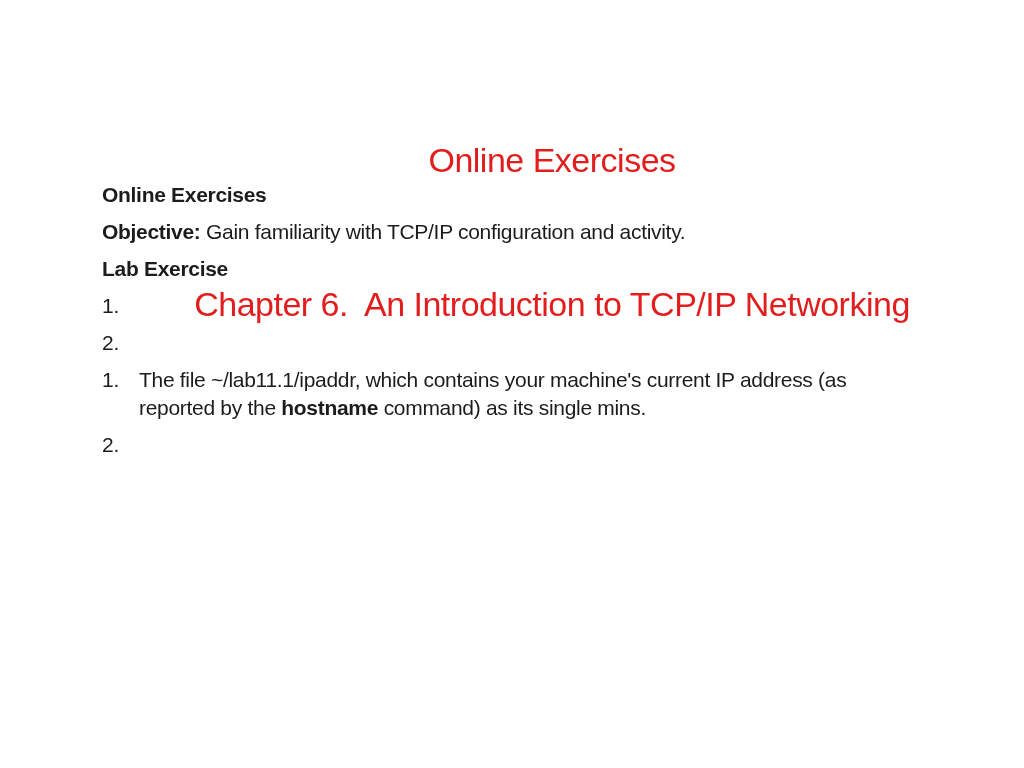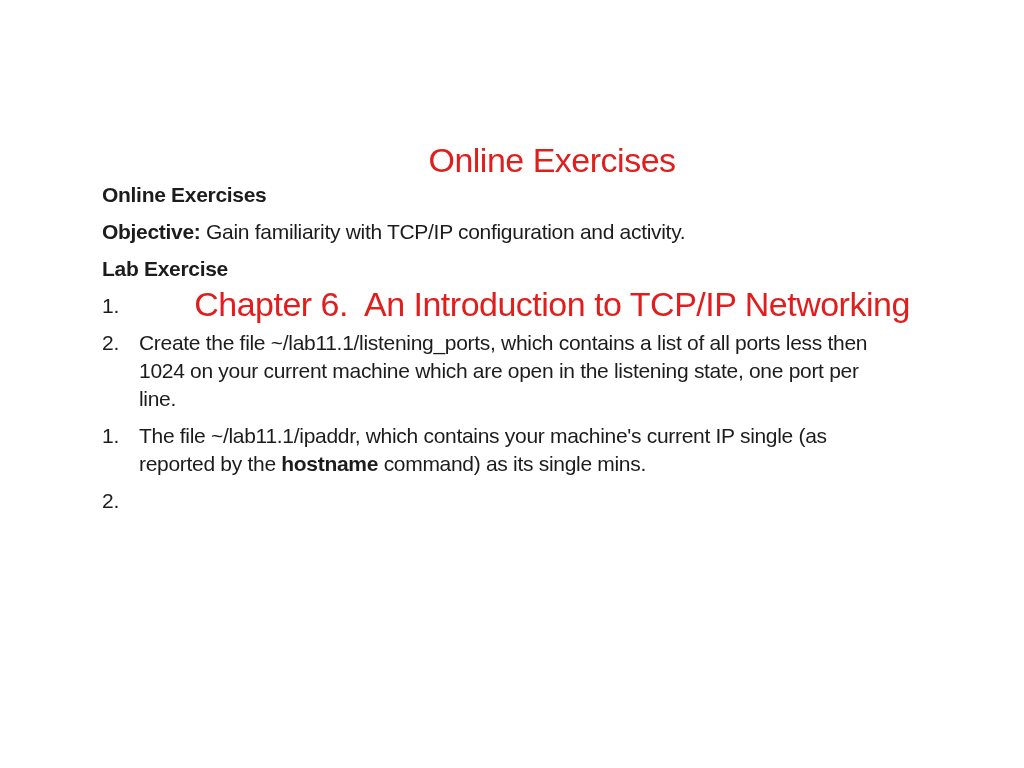--- a/index.html
+++ b/index.html
@@ -68,27 +68,24 @@
 
   <div class="body-block" id="body-content" style="color: rgb(28, 28, 28);">
       <div class="block text"><span class="content"><b>Online Exercises</b></span></div>
       <div class="block text"><span class="content"><b>Objective: </b><span>Gain familiarity with TCP/IP configuration and activity.</span></span></div>
       <div class="block text"><span class="content"><b>Lab Exercise</b></span></div>
       <div class="block li">
         <span class="num">1.</span>
       </div>
       <div class="block li">
         <span class="num">2.</span>
-        <span class="content"><span>Create the file ~/lab11.1/listening_ports, which contains a list of all ports less then
-1024 on your current machine which are open in the listening state, one port per
-line.</span></span>
       </div>
       <div class="block li">
         <span class="num">1.</span>
-        <span class="content"><span>The file ~/lab11.1/ipaddr, which contains your machine's current IP single (as
+        <span class="content"><span>The file ~/lab11.1/ipaddr, which contains your machine's current IP address (as
 reported by the </span><b>hostname</b><span> command) as its single mins.</span></span>
       </div>
       <div class="block li">
         <span class="num">2.</span>
       </div>
     </div>
 
   <div class="page-number" style="color: rgb(140, 140, 140); text-decoration: underline;">23</div>
 
 </div>

